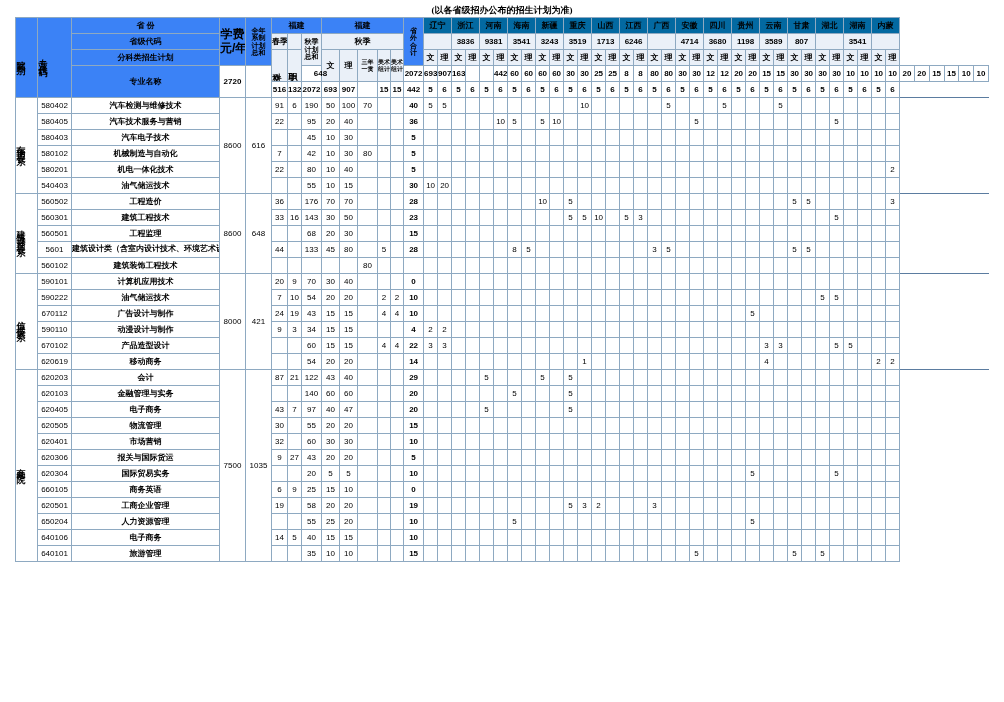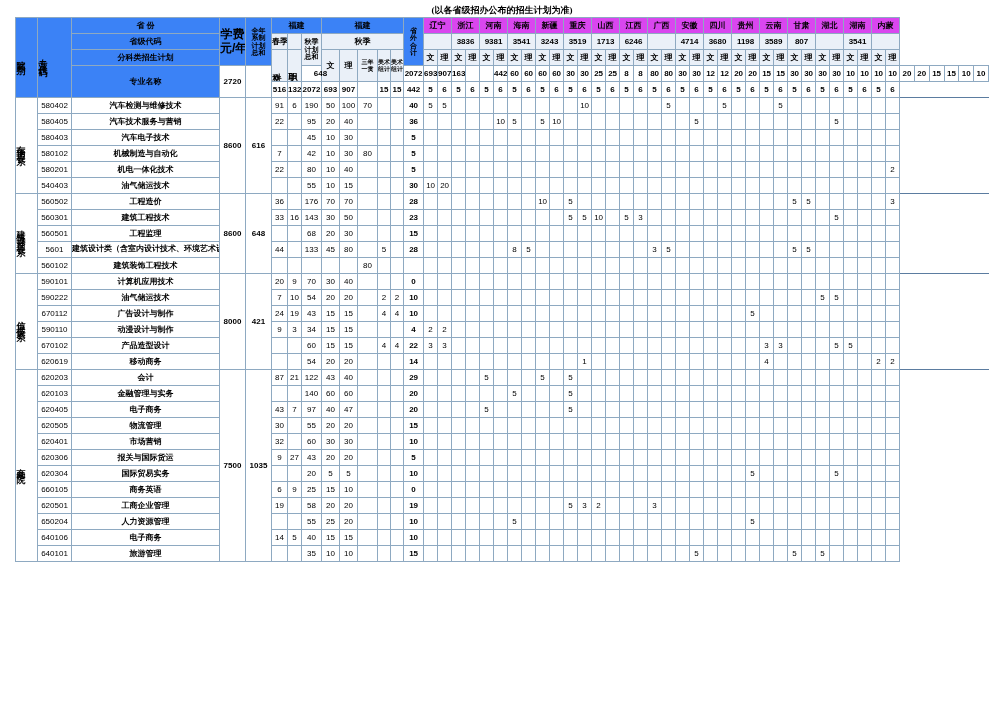--- a/index.html
+++ b/index.html
@@ -38,34 +38,34 @@
     font-size:8px;
     text-align:center;
     vertical-align:middle;
     padding:0;
     height:15px;
     overflow:hidden;
     white-space:nowrap;
   }
   .hdr{background:#3b82f6;font-weight:bold;}
   .hdr-lite{background:#eaf0f8;font-weight:bold;}
-  .prov{background:#d946ef;font-weight:bold;font-size:8px;}
+  .prov{background:#0369a1;font-weight:bold;font-size:8px;}
   .vert{
     writing-mode:vertical-rl;
     text-orientation:upright;
     letter-spacing:3px;
     font-weight:bold;
     font-size:9px;
     line-height:1;
   }
   .dept{background:#ffffff;}
   .code{font-size:8px;}
   .major{font-size:8.5px;font-family:"Liberation Serif","DejaVu Serif",serif;font-weight:bold;}
   .major2{font-size:6.5px;font-family:"Liberation Serif","DejaVu Serif",serif;font-weight:bold;line-height:1.1;white-space:normal;}
-  .fee{font-weight:bold;font-size:9px;}
+  .fee{font-weight:normal;font-size:9px;}
   .num{font-size:8px;}
   .bold{font-weight:bold;}
   .thicktop{border-top:1.5px solid #5b7ca0;}
   .bigtot{font-size:11px;font-weight:bold;}
 </style>
 </head>
 <body>
 
 <div class="page">
   <div class="subtitle">(以各省级招办公布的招生计划为准)</div>

